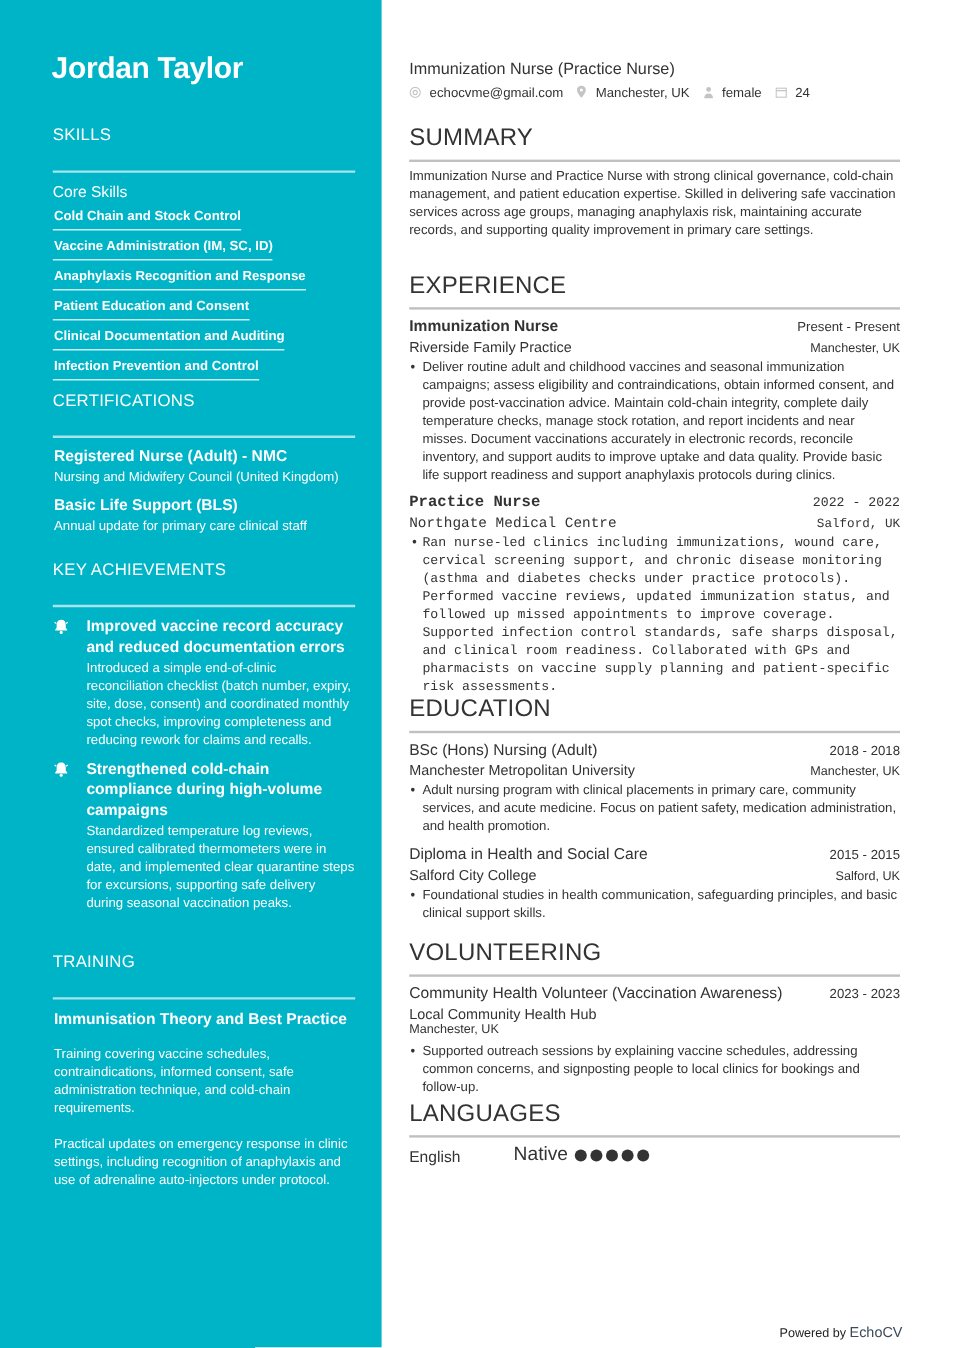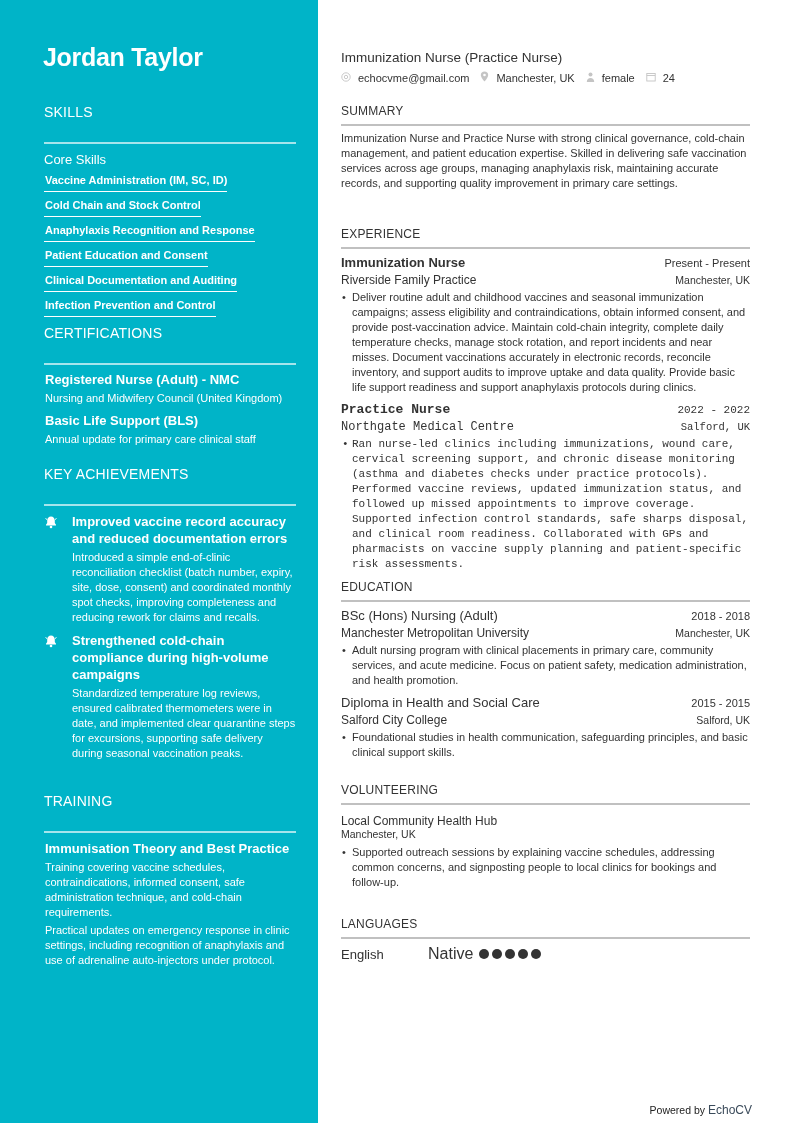--- a/index.html
+++ b/index.html
@@ -21,30 +21,30 @@
   .cert-title { font-size: 13px; font-weight: 700; color: #fff; margin-top: 7px; padding-left: 1px; }
   .cert-sub { font-size: 11px; color: #fff; line-height: 15px; margin-top: 4px; padding-left: 1px; }
 
   .ach { display: flex; margin-top: 7px; }
   .ach-icon { width: 28px; flex: none; padding-top: 2px; }
   .ach-body { flex: 1; }
   .ach-title { font-size: 13px; font-weight: 700; line-height: 17px; color: #fff; }
   .ach-desc { font-size: 11px; line-height: 15px; color: #fff; margin-top: 3px; }
 
   .tr-title { font-size: 13px; font-weight: 700; line-height: 17px; color: #fff; margin-top: 7px; padding-left: 1px; }
-  .tr-desc { font-size: 11px; line-height: 15px; color: #fff; margin-top: 3px; padding-left: 1px; }
+  .tr-desc { font-size: 11px; line-height: 15px; color: #fff; margin-top: 15px; padding-left: 1px; }
 
   
   .job-title { position: absolute; left: 0; top: 50px; font-size: 13.5px; color: #333; text-align: center; }
   .contact { position: absolute; left: 0; top: 71px; display: flex; align-items: center; font-size: 11px; font-weight: 400; color: #333; }
   .contact .ci { display: inline-flex; align-items: center; margin-right: 11px; }
   .contact .ic { display: inline-block; margin-right: 7px; color: #c4c4c4; font-size: 10px; }
 
   .m-section { position: absolute; left: 0; width: 409px; }
-  .m-title { font-size: 12px; color: #333; letter-spacing: 0.2px; padding-bottom: 6px; border-bottom: 2px solid #c0c0c0; }
+  .m-title { font-size: 20px; color: #333; letter-spacing: 0.2px; padding-bottom: 6px; border-bottom: 2px solid #c0c0c0; }
 
   .summary { font-size: 11px; line-height: 15px; color: #333; margin-top: 5px; }
 
   .entry { margin-top: 6px; }
   .row { display: flex; justify-content: space-between; align-items: baseline; }
   .e-head { font-size: 13px; color: #333; }
   .e-head.bold { font-weight: 700; }
   .e-date { font-size: 11px; color: #333; }
   .e-org { font-size: 12px; color: #333; margin-top: 3px; }
   .e-loc { font-size: 10.5px; color: #333; }
@@ -65,22 +65,22 @@
 <body>
 
 <div class="sidebar"></div>
 
 <div class="name">Jordan Taylor</div>
 
 <div class="s-section" style="top:104px;">
   <div class="s-title">SKILLS</div>
   <div class="skills-sub">Core Skills</div>
   <div style="margin-top:2px;">
+    <div class="skill-item">Cold Chain and Stock Control</div>
     <div class="skill-item">Vaccine Administration (IM, SC, ID)</div>
-    <div class="skill-item">Cold Chain and Stock Control</div>
     <div class="skill-item">Anaphylaxis Recognition and Response</div>
     <div class="skill-item">Patient Education and Consent</div>
     <div class="skill-item">Clinical Documentation and Auditing</div>
     <div class="skill-item">Infection Prevention and Control</div>
   </div>
 </div>
 
 <div class="s-section" style="top:325px;">
   <div class="s-title">CERTIFICATIONS</div>
   <div>
@@ -249,20 +249,24 @@
             <span class="dot">•</span>
             <span>Foundational studies in health communication, safeguarding principles, and basic clinical support skills.</span>
           </div>
       </div>
     </div>
   </div>
 
   <div class="m-section" style="top:783px;">
     <div class="m-title">VOLUNTEERING</div>
     <div class="entry">
+      <div class="row">
+        <span class="e-head">Community Health Volunteer (Vaccination Awareness)</span>
+        <span class="e-date">2023 - 2023</span>
+      </div>
       <div class="row" style="padding-right:15px;flex-direction:column;">
         <span class="e-org">Local Community Health Hub</span>
         <span class="e-loc">Manchester, UK</span>
       </div>
       <div class="bullets" style="margin-top:5px;">
         <div class="bullet">
             <span class="dot">•</span>
             <span>Supported outreach sessions by explaining vaccine schedules, addressing common concerns, and signposting people to local clinics for bookings and follow-up.</span>
           </div>
       </div>

